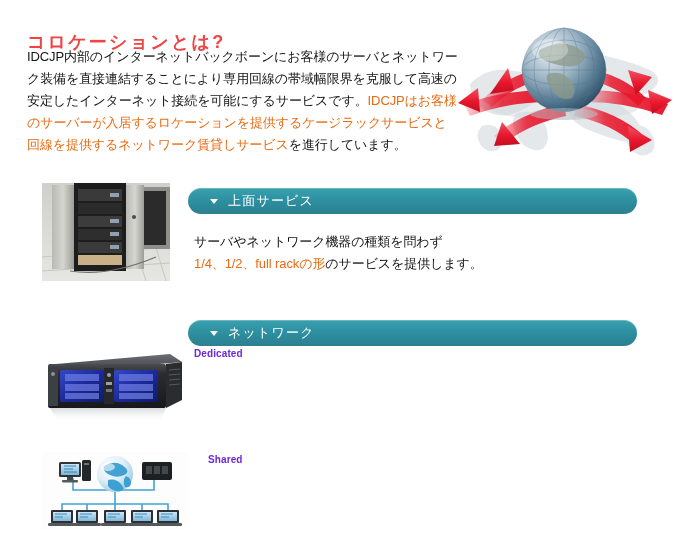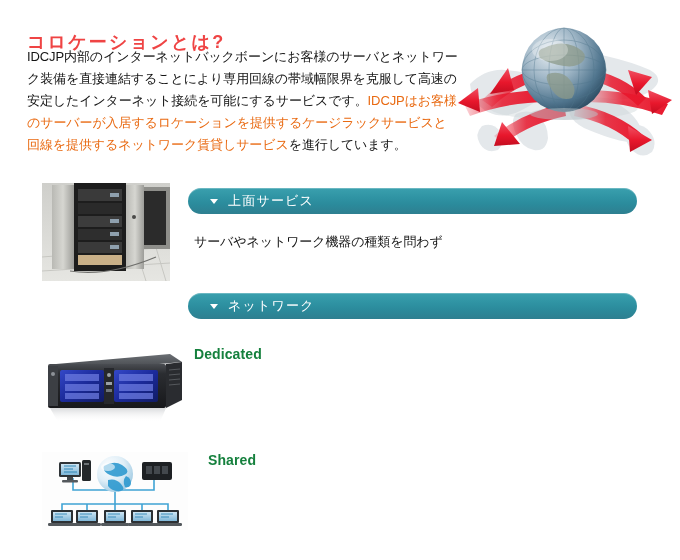--- a/index.html
+++ b/index.html
@@ -97,23 +97,23 @@
 
   
   .sec-body {
     position: absolute;
     font-size: 13px;
     line-height: 22px;
     color: #141414;
     letter-spacing: -0.1px;
   }
   .sub-title {
-    font-size: 14px;
+    font-size: 10px;
     font-weight: bold;
-    color: #15803d;
+    color: #6d28d9;
     line-height: 20px;
     margin: 0 0 2px 0;
     letter-spacing: 0.1px;
   }
 
   
   .rack-photo { background:#d8d8d6; }
   .srv-photo  { background:#ffffff; }
   .net-photo  { background:#fdfdfd; }
 </style>
@@ -255,23 +255,24 @@
       <rect x="68" y="62" width="9" height="4"></rect>
     </g>
     <circle cx="92" cy="34" r="2" fill="#4a4a48"></circle>
 
     <path d="M28 88 q38 6 86-14" stroke="#6f6f6c" stroke-width="1.2" fill="none"></path>
   </svg>
 </div>
 
 <div class="sec-body" style="left:194px; top:231px; width:430px;">
   <div>サーバやネットワーク機器の種類を問わず</div>
-</div>
-
-<div class="sec-bar" style="top:293px;">
+  <div><span class="hl">1/4、1/2、full rackの形</span><span>のサービスを提供します。</span></div>
+</div>
+
+<div class="sec-bar" style="top:320px;">
   <span class="caret"></span>
   <span class="sec-label">ネットワーク</span>
 </div>
 
 <div class="photo srv-photo" style="left:42px; top:348px; width:146px; height:82px;">
   <svg width="146" height="82" viewBox="0 0 146 82" xmlns="http://www.w3.org/2000/svg">
     <defs>
       <linearGradient id="caseTop" x1="0" y1="0" x2="0" y2="1">
         <stop offset="0%" stop-color="#6b6f74"></stop>
         <stop offset="100%" stop-color="#3b3e42"></stop>

